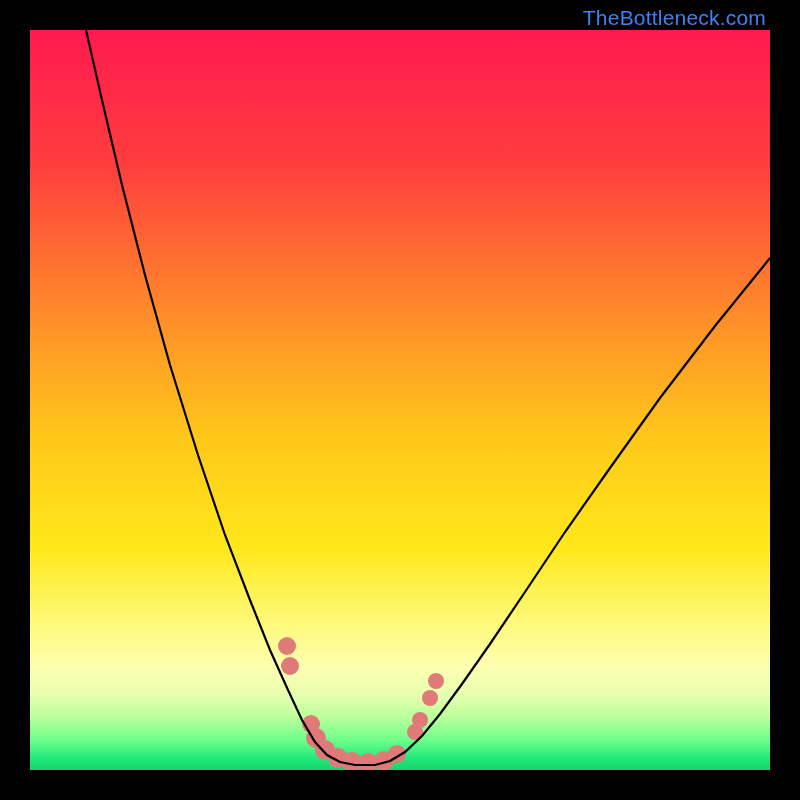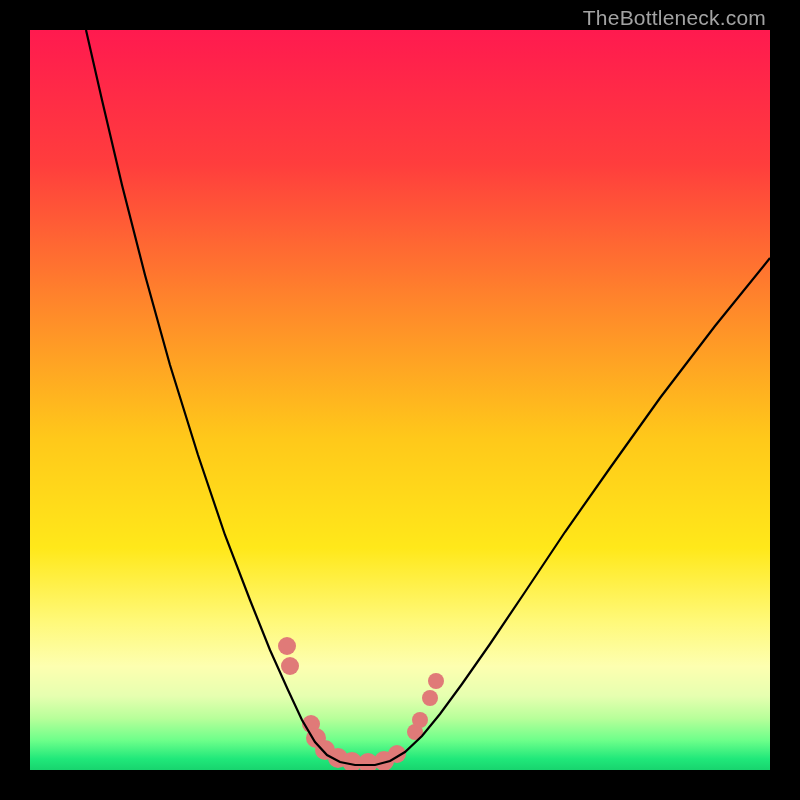--- a/index.html
+++ b/index.html
@@ -29,21 +29,21 @@
     position: absolute;
     left: 0;
     top: 0;
     width: 100%;
     height: 100%;
   }
   .watermark {
     position: absolute;
     top: 6px;
     right: 34px;
-    color: #a3a3a3;
+    color: #3b82f6;
     font-size: 21px;
     font-weight: 500;
     letter-spacing: 0.2px;
     text-align: right;
   }
   svg.curves {
     position: absolute;
     left: 0;
     top: 0;
     width: 100%;

